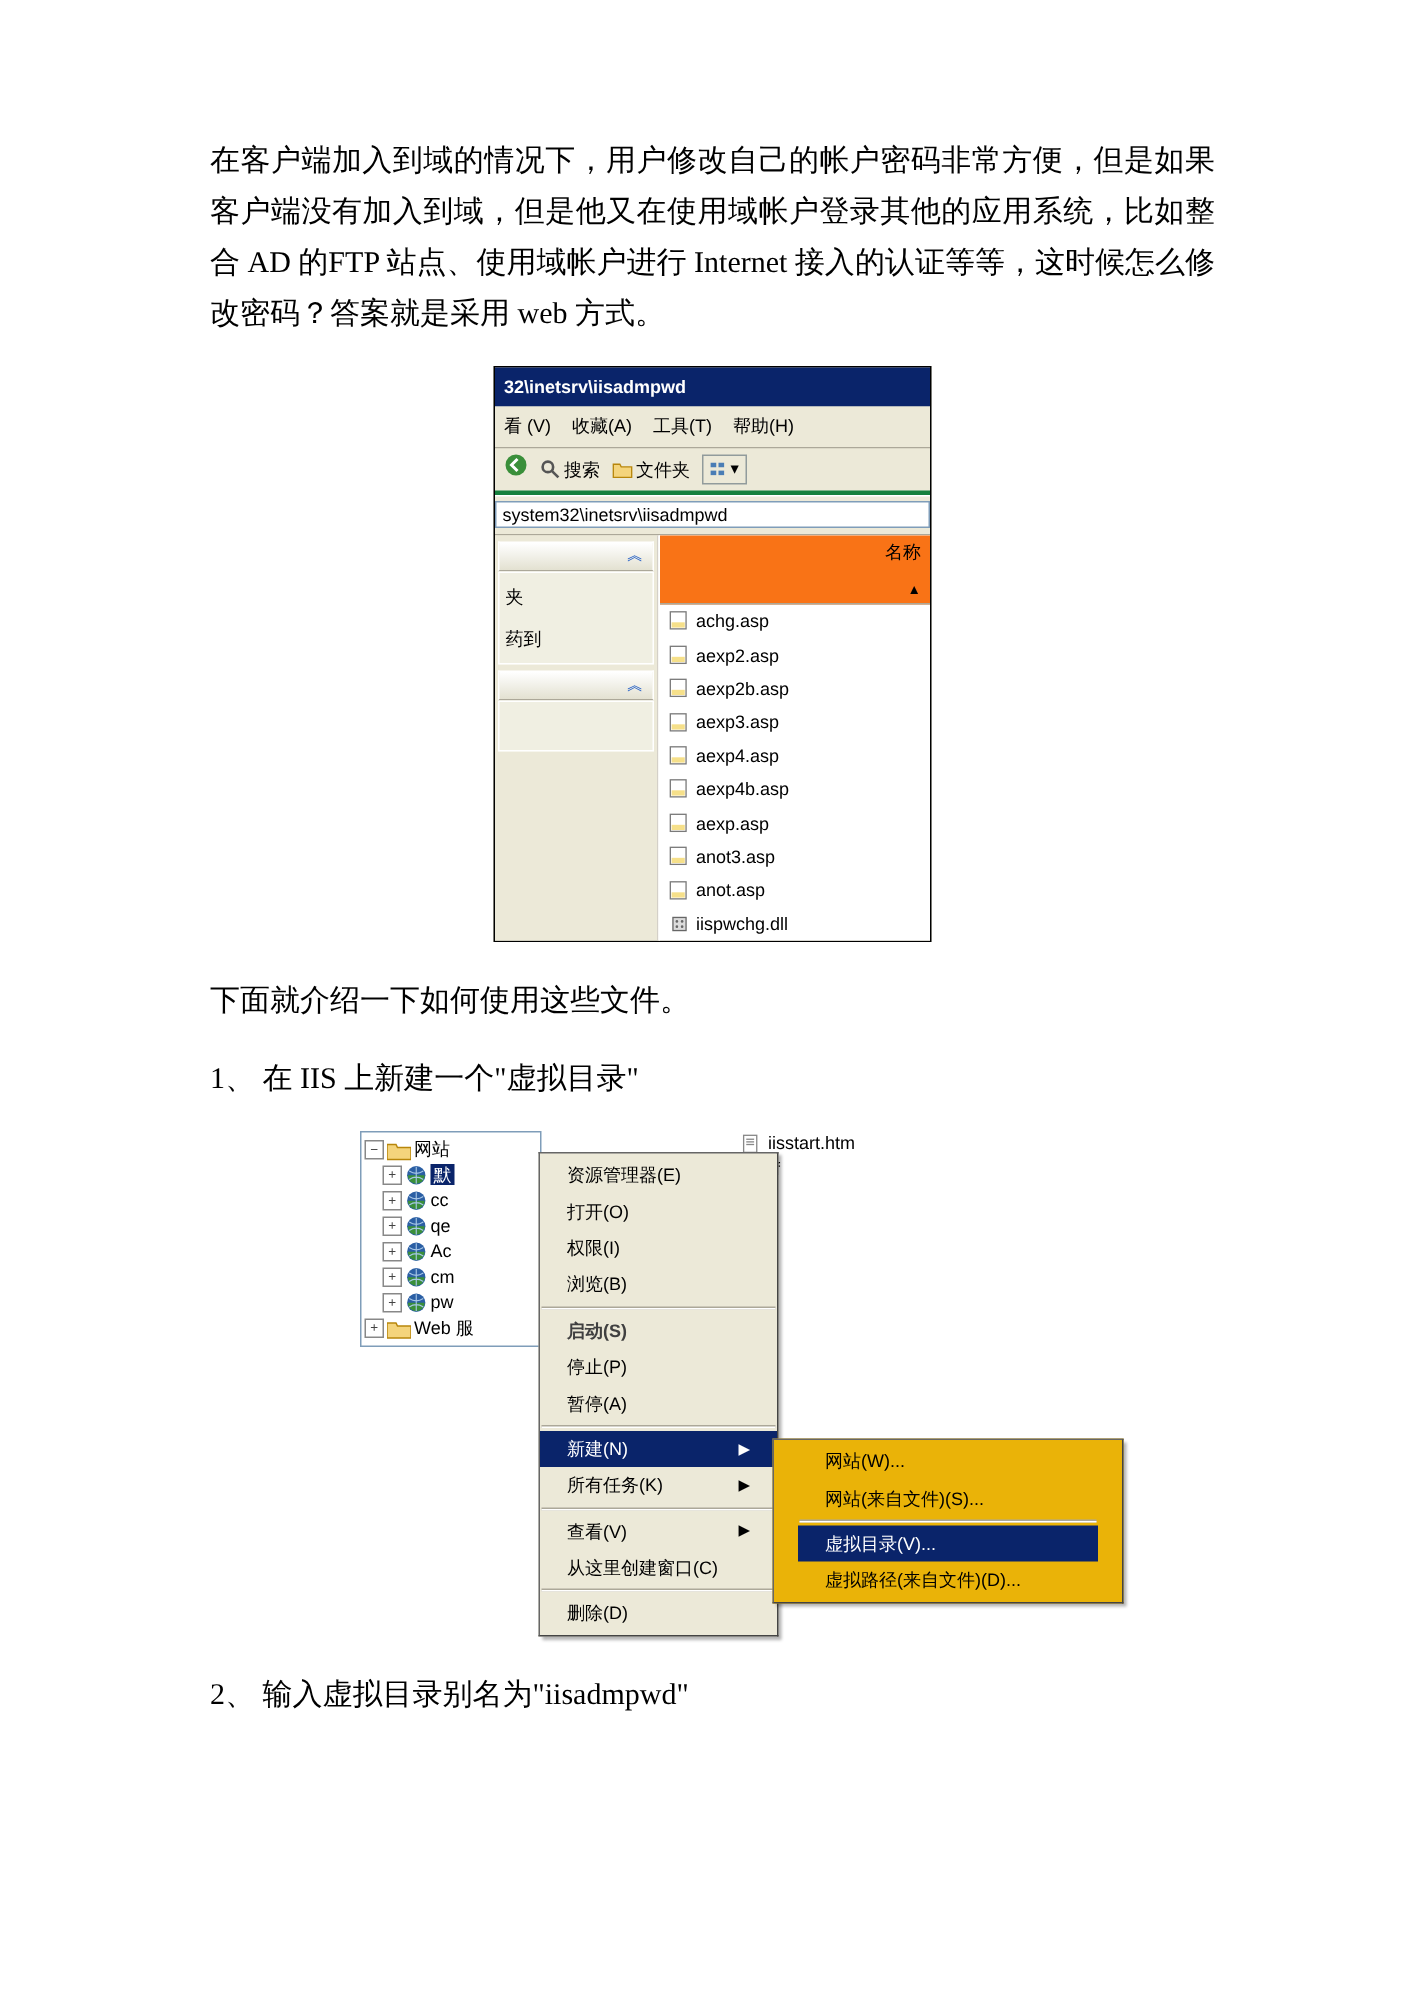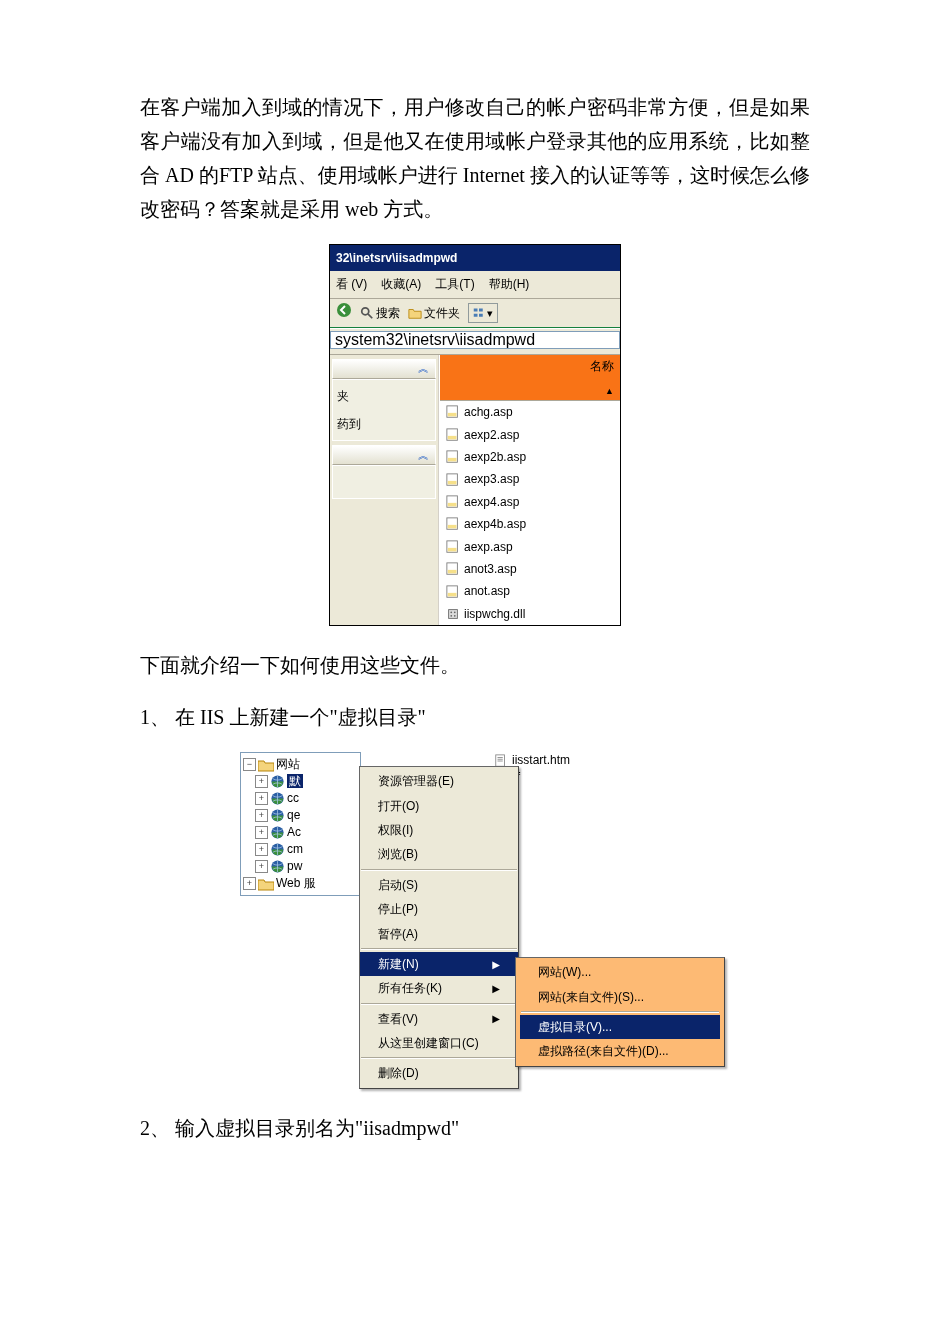--- a/index.html
+++ b/index.html
@@ -50,21 +50,21 @@
     background: #ece9d8;
     padding: 3px 6px;
     border-bottom: 1px solid #aca899;
     display: flex;
     gap: 14px;
   }
   .explorer .menubar span { display:inline-block; }
   .explorer .toolbar {
     background: #ece9d8;
     padding: 3px 6px;
-    border-bottom: 1px solid #15803d;
+    border-bottom: 3px solid #15803d;
     display: flex;
     align-items: center;
     gap: 8px;
   }
   .explorer .toolbar .back {
     width:16px;height:16px;
   }
   .explorer .toolbar .folder-search, .explorer .toolbar .folders-icon {
     display:inline-flex;align-items:center;gap:2px;
   }
@@ -77,21 +77,21 @@
     border-top:1px solid #fff;
     border-bottom:1px solid #aca899;
     padding: 2px 0;
   }
   .explorer .address input {
     width: 100%;
     box-sizing: border-box;
     border: 1px solid #7f9db9;
     background:#fff;
     font-family: "Tahoma","SimSun",sans-serif;
-    font-size: 16px;
+    font-size: 12px;
     padding: 1px 4px;
     height:18px;
   }
   .explorer .body {
     display:flex;
     background:#ece9d8;
   }
   .explorer .tasks {
     width: 108px;
     background:#ece9d8;
@@ -189,39 +189,39 @@
     box-shadow:2px 2px 2px rgba(0,0,0,.3);
     font-size:12px;
     padding:2px 0;
     width:158px;
   }
   .ctx-item{
     padding:2px 18px 2px 18px;
     display:flex;justify-content:space-between;align-items:center;
     white-space:nowrap;
   }
-  .ctx-item.disabled{color:#000000;}
+  .ctx-item.disabled{color:#404040;font-weight:bold;}
   .ctx-item .arrow{font-size:10px;}
   .ctx-item.hl{
     background:#0a246a;color:#fff;
   }
   .ctx-sep{
     height:1px;background:#aca899;border-bottom:1px solid #fff;margin:2px 1px;
   }
   .sub-menu{
     position:absolute;
     left:155px;
     top:190px;
-    background:#fdba74;
+    background:#eab308;
     border:1px solid #666;
     border-right:1px solid #444;
     border-bottom:1px solid #444;
     box-shadow:2px 2px 2px rgba(0,0,0,.3);
     width:200px;
-    padding:2px 4px;
+    padding:2px 16px;
     z-index:4;
   }
   .right-files{
     position:absolute;
     left:250px;
     top:0;
     background:#fff;
     font-size:12px;
     z-index:0;
   }

